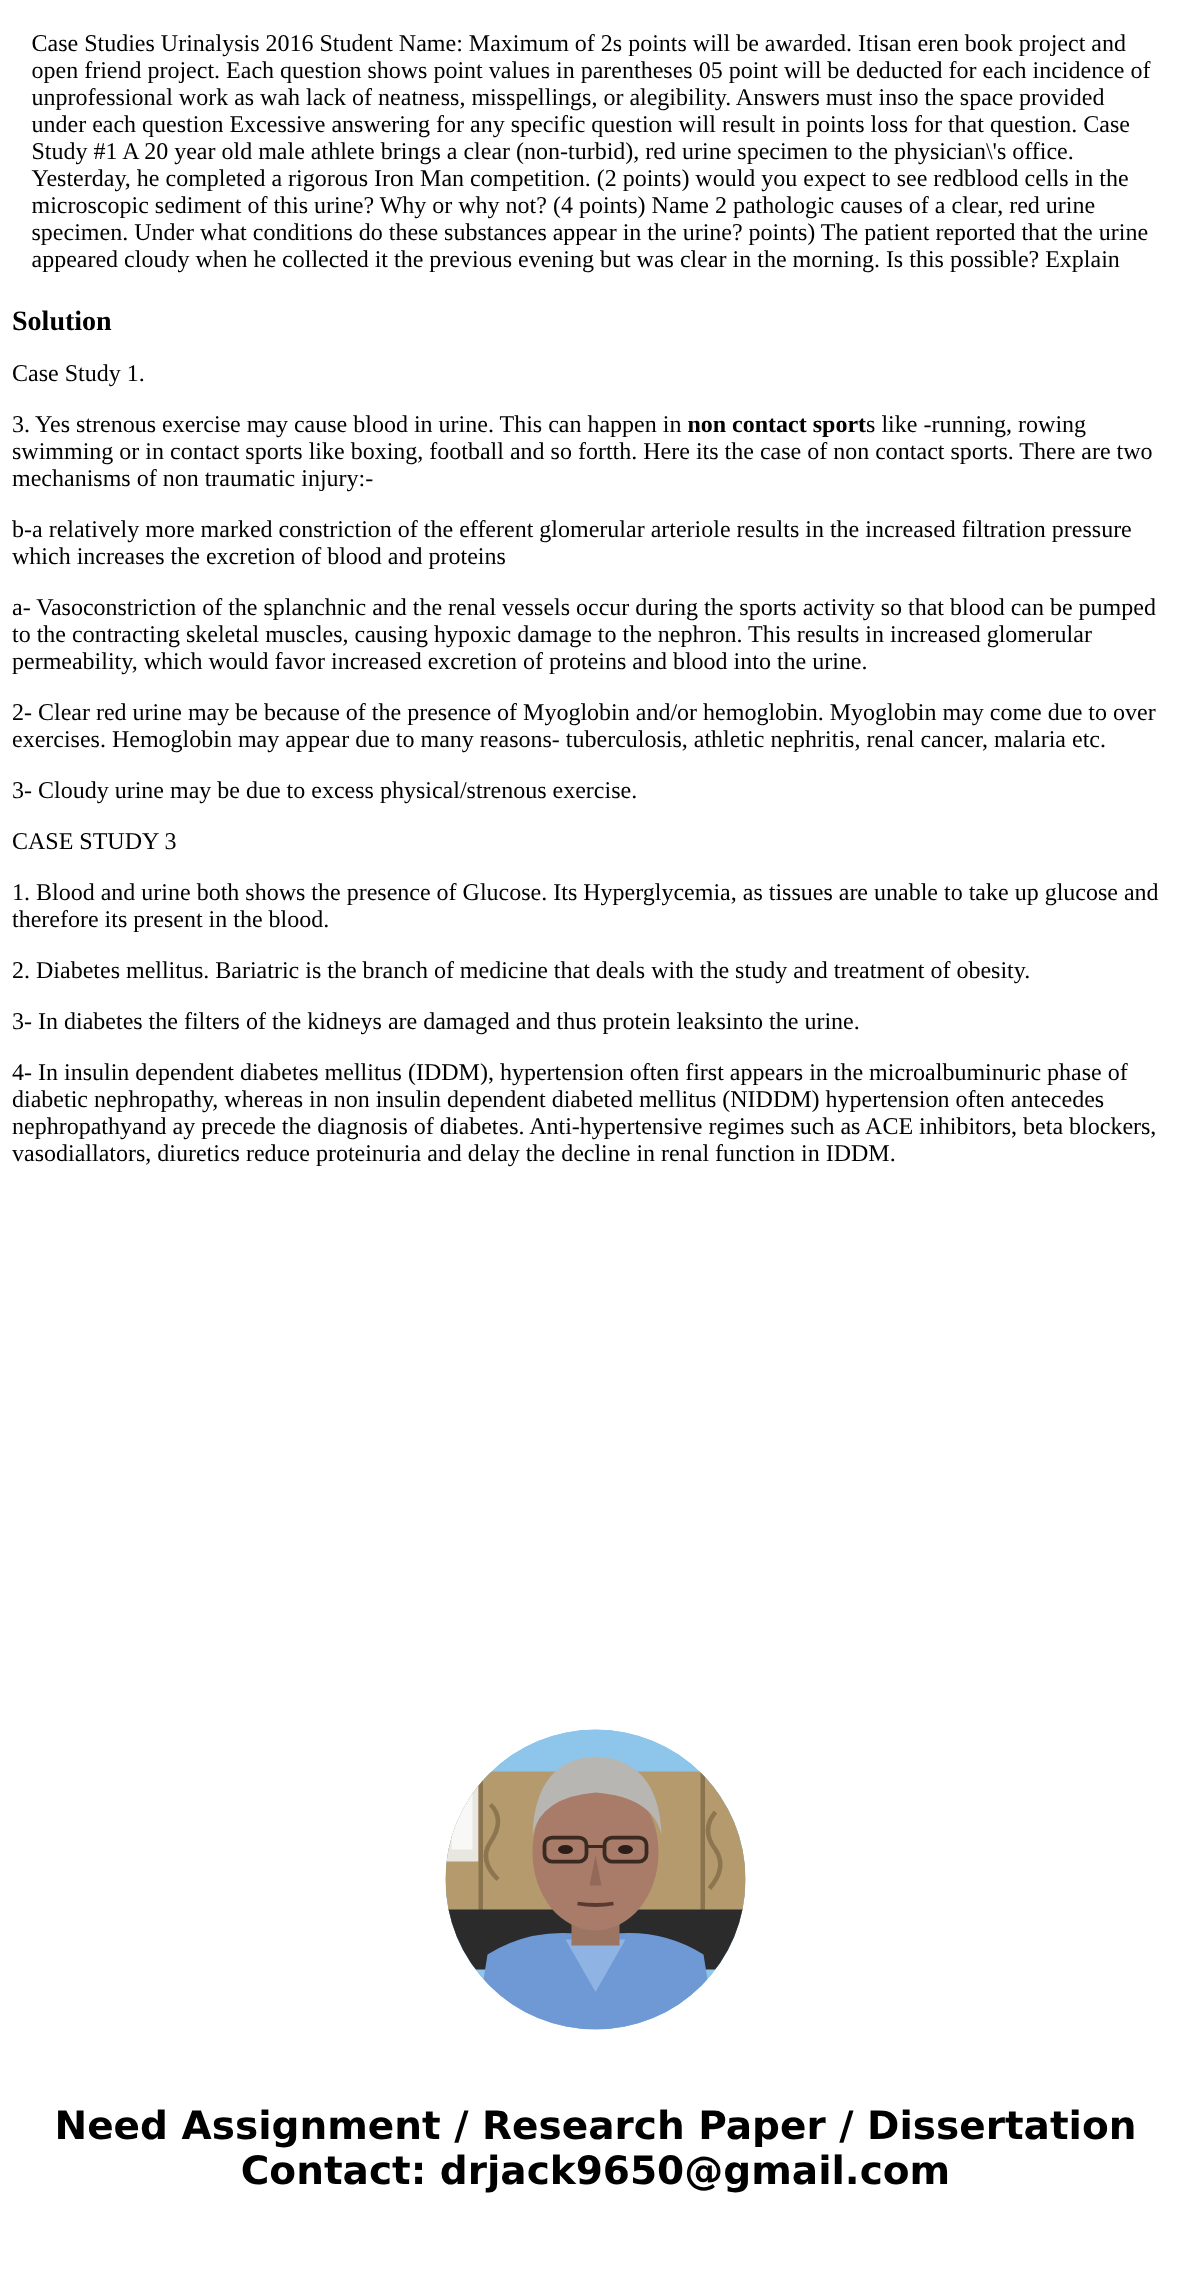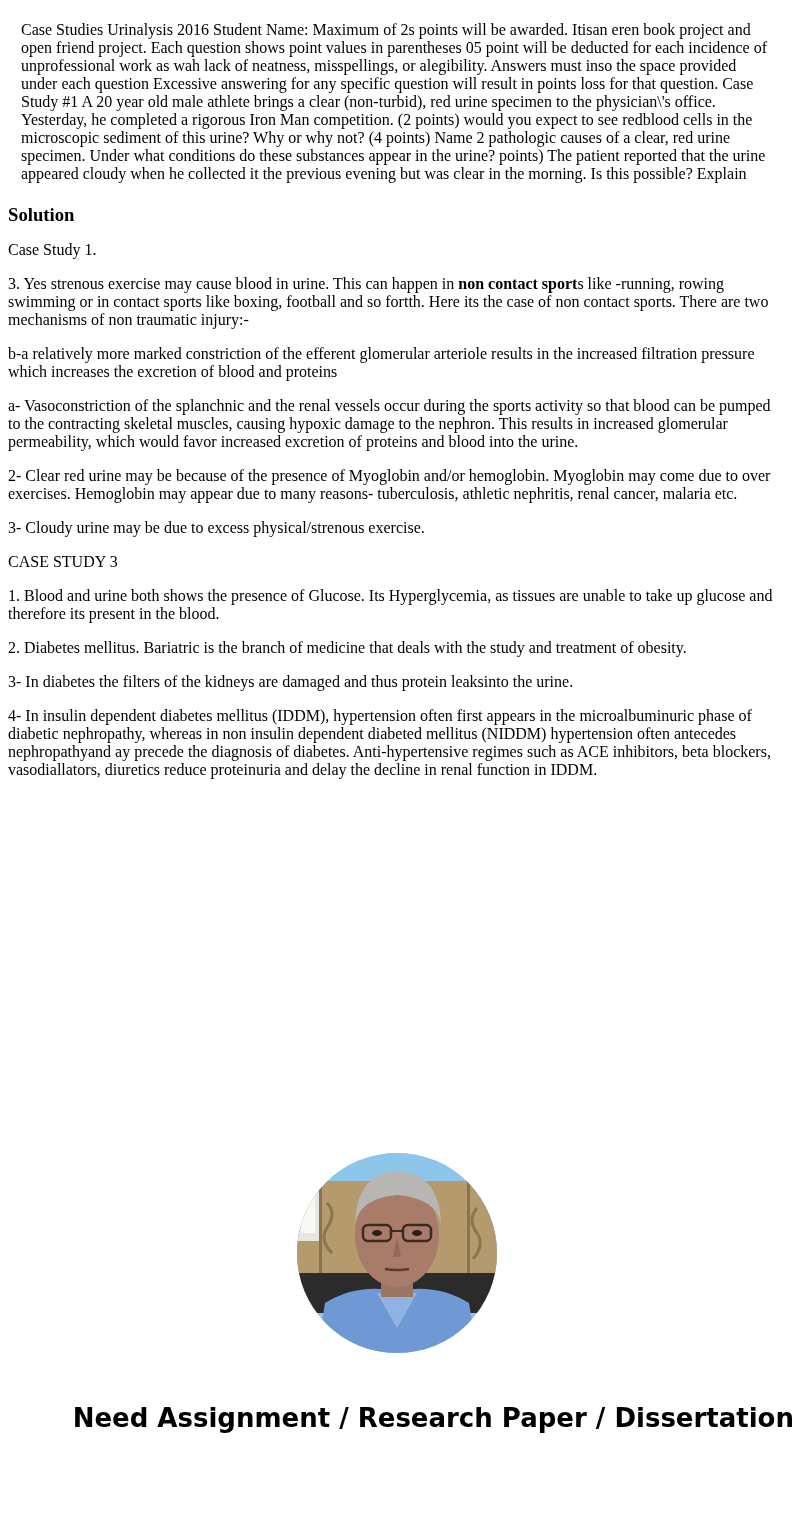--- a/index.html
+++ b/index.html
@@ -50,21 +50,21 @@
       background: #8fc3e8;
     }
     .avatar svg {
       display: block;
     }
     .promo {
       position: absolute;
       left: 0;
       top: 1403px;
       width: 794px;
-      text-align: right;
+      text-align: center;
       font-family: "DejaVu Sans", "Liberation Sans", sans-serif;
       font-weight: bold;
       font-size: 26px;
       line-height: 30px;
       color: #000000;
     }
     .promo div {
       margin: 0;
     }
   </style>
@@ -131,13 +131,14 @@
     <ellipse cx="120" cy="80" rx="5" ry="3" fill="#2c1d18"></ellipse>
 
     <path d="M100 84 L96 104 L104 104 Z" fill="#94695a"></path>
 
     <path d="M88 116 Q100 118 112 116" stroke="#5a3a30" stroke-width="2.5" fill="none"></path>
   </svg>
 </div>
 
 <div class="promo">
   <div>Need Assignment / Research Paper / Dissertation</div>
+  <div>Contact: drjack9650@gmail.com</div>
 </div>
 
 </body></html>

